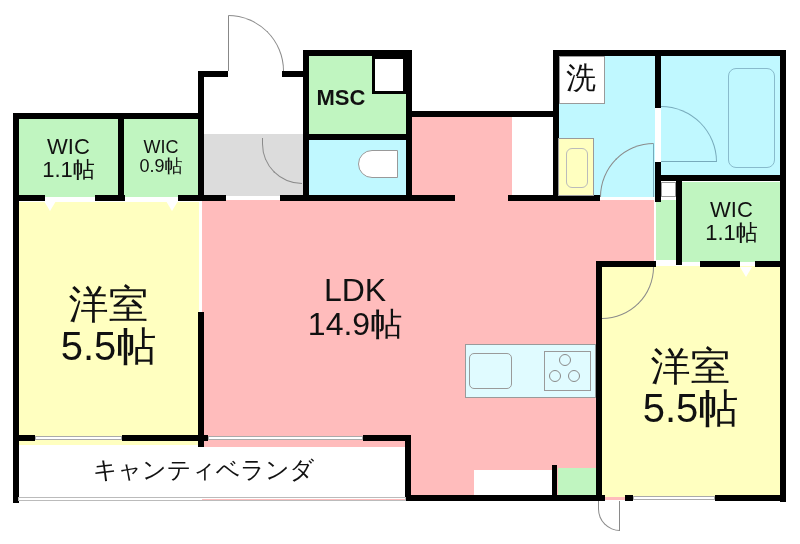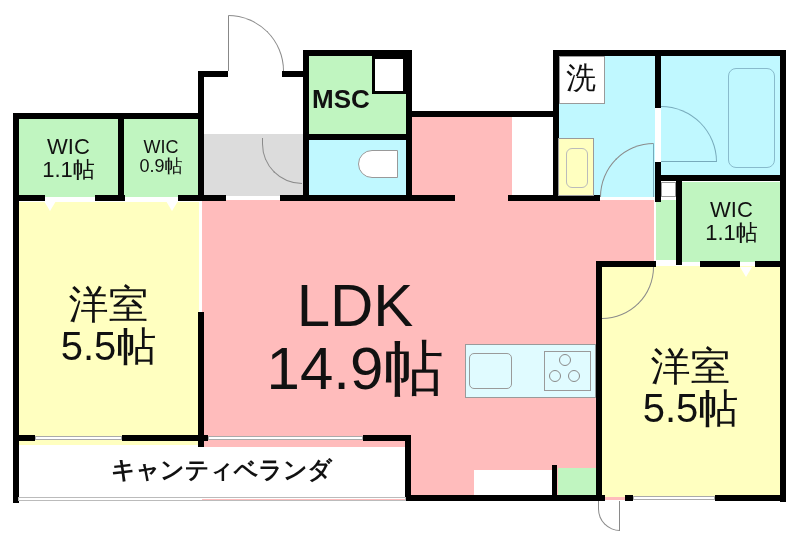--- a/index.html
+++ b/index.html
@@ -106,32 +106,32 @@
   <div class="arc" style="left:568px;top:370px;width:12px;height:12px;border-radius:50%;"></div>
 
   <div class="room-label" style="left:18px;top:135px;width:101px;font-size:22px;">
     <div>WIC</div>
     <div>1.1帖</div>
   </div>
   <div class="room-label" style="left:124px;top:138px;width:74px;font-size:18px;">
     <div>WIC</div>
     <div>0.9帖</div>
   </div>
-  <div class="room-label" style="left:310px;top:86px;width:62px;font-size:26px;font-weight:bold;">MSC</div>
+  <div class="room-label" style="left:310px;top:86px;width:62px;font-size:22px;font-weight:bold;">MSC</div>
   <div class="room-label" style="left:560px;top:62px;width:42px;font-size:30px;">洗</div>
-  <div class="room-label" style="left:260px;top:274px;width:190px;font-size:60px;">
+  <div class="room-label" style="left:260px;top:274px;width:190px;font-size:32px;">
     <div>LDK</div>
     <div>14.9帖</div>
   </div>
   <div class="room-label" style="left:18px;top:283px;width:181px;font-size:40px;">
     <div>洋室</div>
     <div>5.5帖</div>
   </div>
   <div class="room-label" style="left:600px;top:345px;width:181px;font-size:40px;">
     <div>洋室</div>
     <div>5.5帖</div>
   </div>
   <div class="room-label" style="left:682px;top:198px;width:99px;font-size:22px;">
     <div>WIC</div>
     <div>1.1帖</div>
   </div>
-  <div class="room-label" style="left:28px;top:457px;width:387px;font-size:24px;font-weight:bold;">キャンティベランダ</div>
+  <div class="room-label" style="left:10px;top:457px;width:387px;font-size:24px;">キャンティベランダ</div>
 </div>
 
 </body></html>

